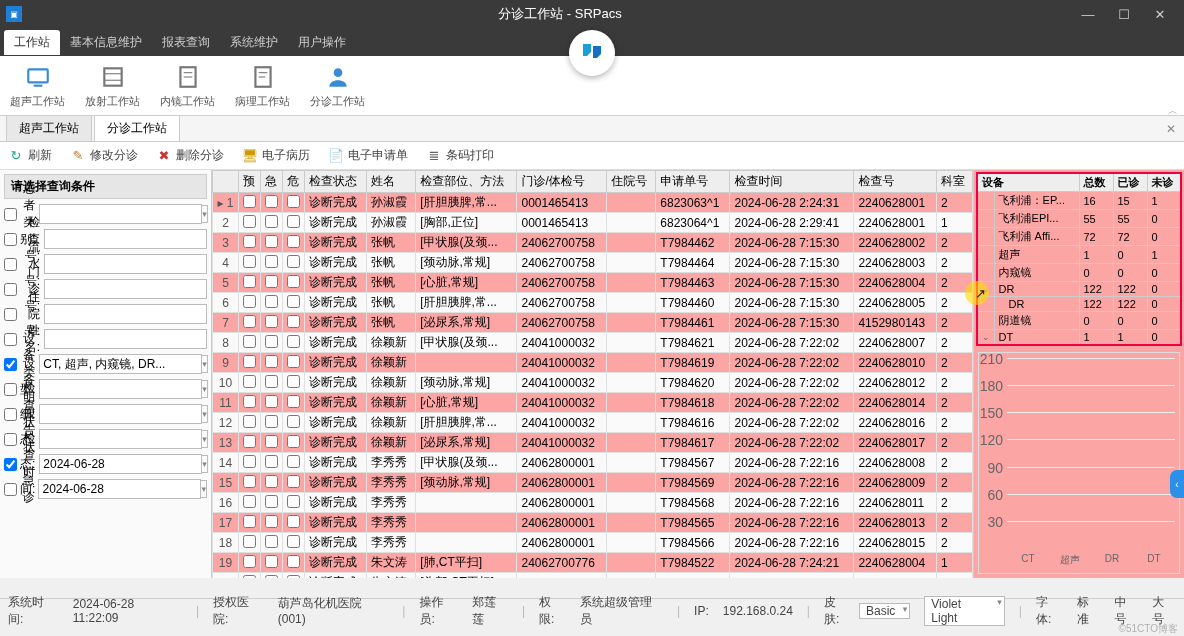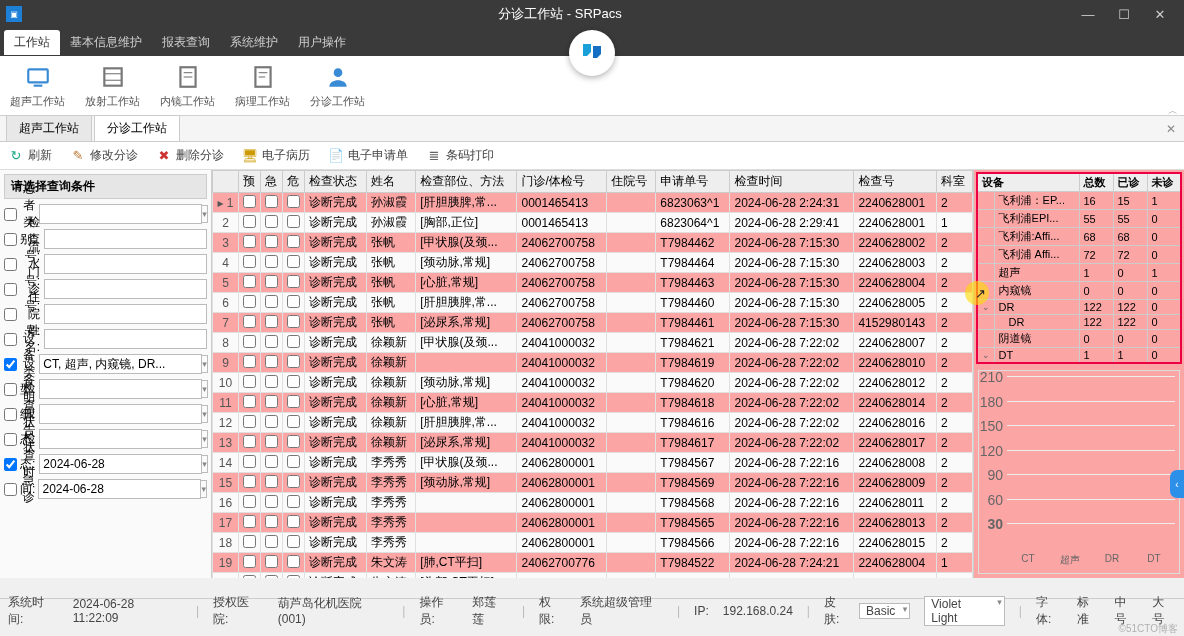--- a/index.html
+++ b/index.html
@@ -617,27 +617,20 @@
           </tr>
           <tr>
             <td class="exp"></td>
             <td style="">飞利浦EPI...</td>
             <td class="num">55</td>
             <td class="num">55</td>
             <td class="num">0</td>
           </tr>
           <tr>
             <td class="exp"></td>
-            <td style="">飞利浦:Affi...</td>
-            <td class="num">68</td>
-            <td class="num">68</td>
-            <td class="num">0</td>
-          </tr>
-          <tr>
-            <td class="exp"></td>
             <td style="">飞利浦 Affi...</td>
             <td class="num">72</td>
             <td class="num">72</td>
             <td class="num">0</td>
           </tr>
           <tr>
             <td class="exp"></td>
             <td style="">超声</td>
             <td class="num">1</td>
             <td class="num">0</td>
@@ -675,21 +668,21 @@
             <td class="exp">⌄</td>
             <td style="">DT</td>
             <td class="num">1</td>
             <td class="num">1</td>
             <td class="num">0</td>
           </tr>
         </tbody>
     </table>
     <div class="chart-box">
       <div class="y-axis" id="y-axis">
-          <div class="y-tick" style="bottom: 14.2857%; font-weight: bold;">30</div>
+          <div class="y-tick" style="bottom: 14.2857%;">30</div>
           <div class="y-tick" style="bottom: 28.5714%;">60</div>
           <div class="y-tick" style="bottom: 42.8571%; text-align: right;">90</div>
           <div class="y-tick" style="bottom: 57.1429%;">120</div>
           <div class="y-tick" style="bottom: 71.4286%;">150</div>
           <div class="y-tick" style="bottom: 85.7143%;">180</div>
           <div class="y-tick" style="bottom: 100%;">210</div>
         </div>
       <div class="chart-area" id="chart-area">
           <div class="grid-line" style="bottom: 14.2857%;"></div>
           <div class="grid-line" style="bottom: 28.5714%;"></div>

